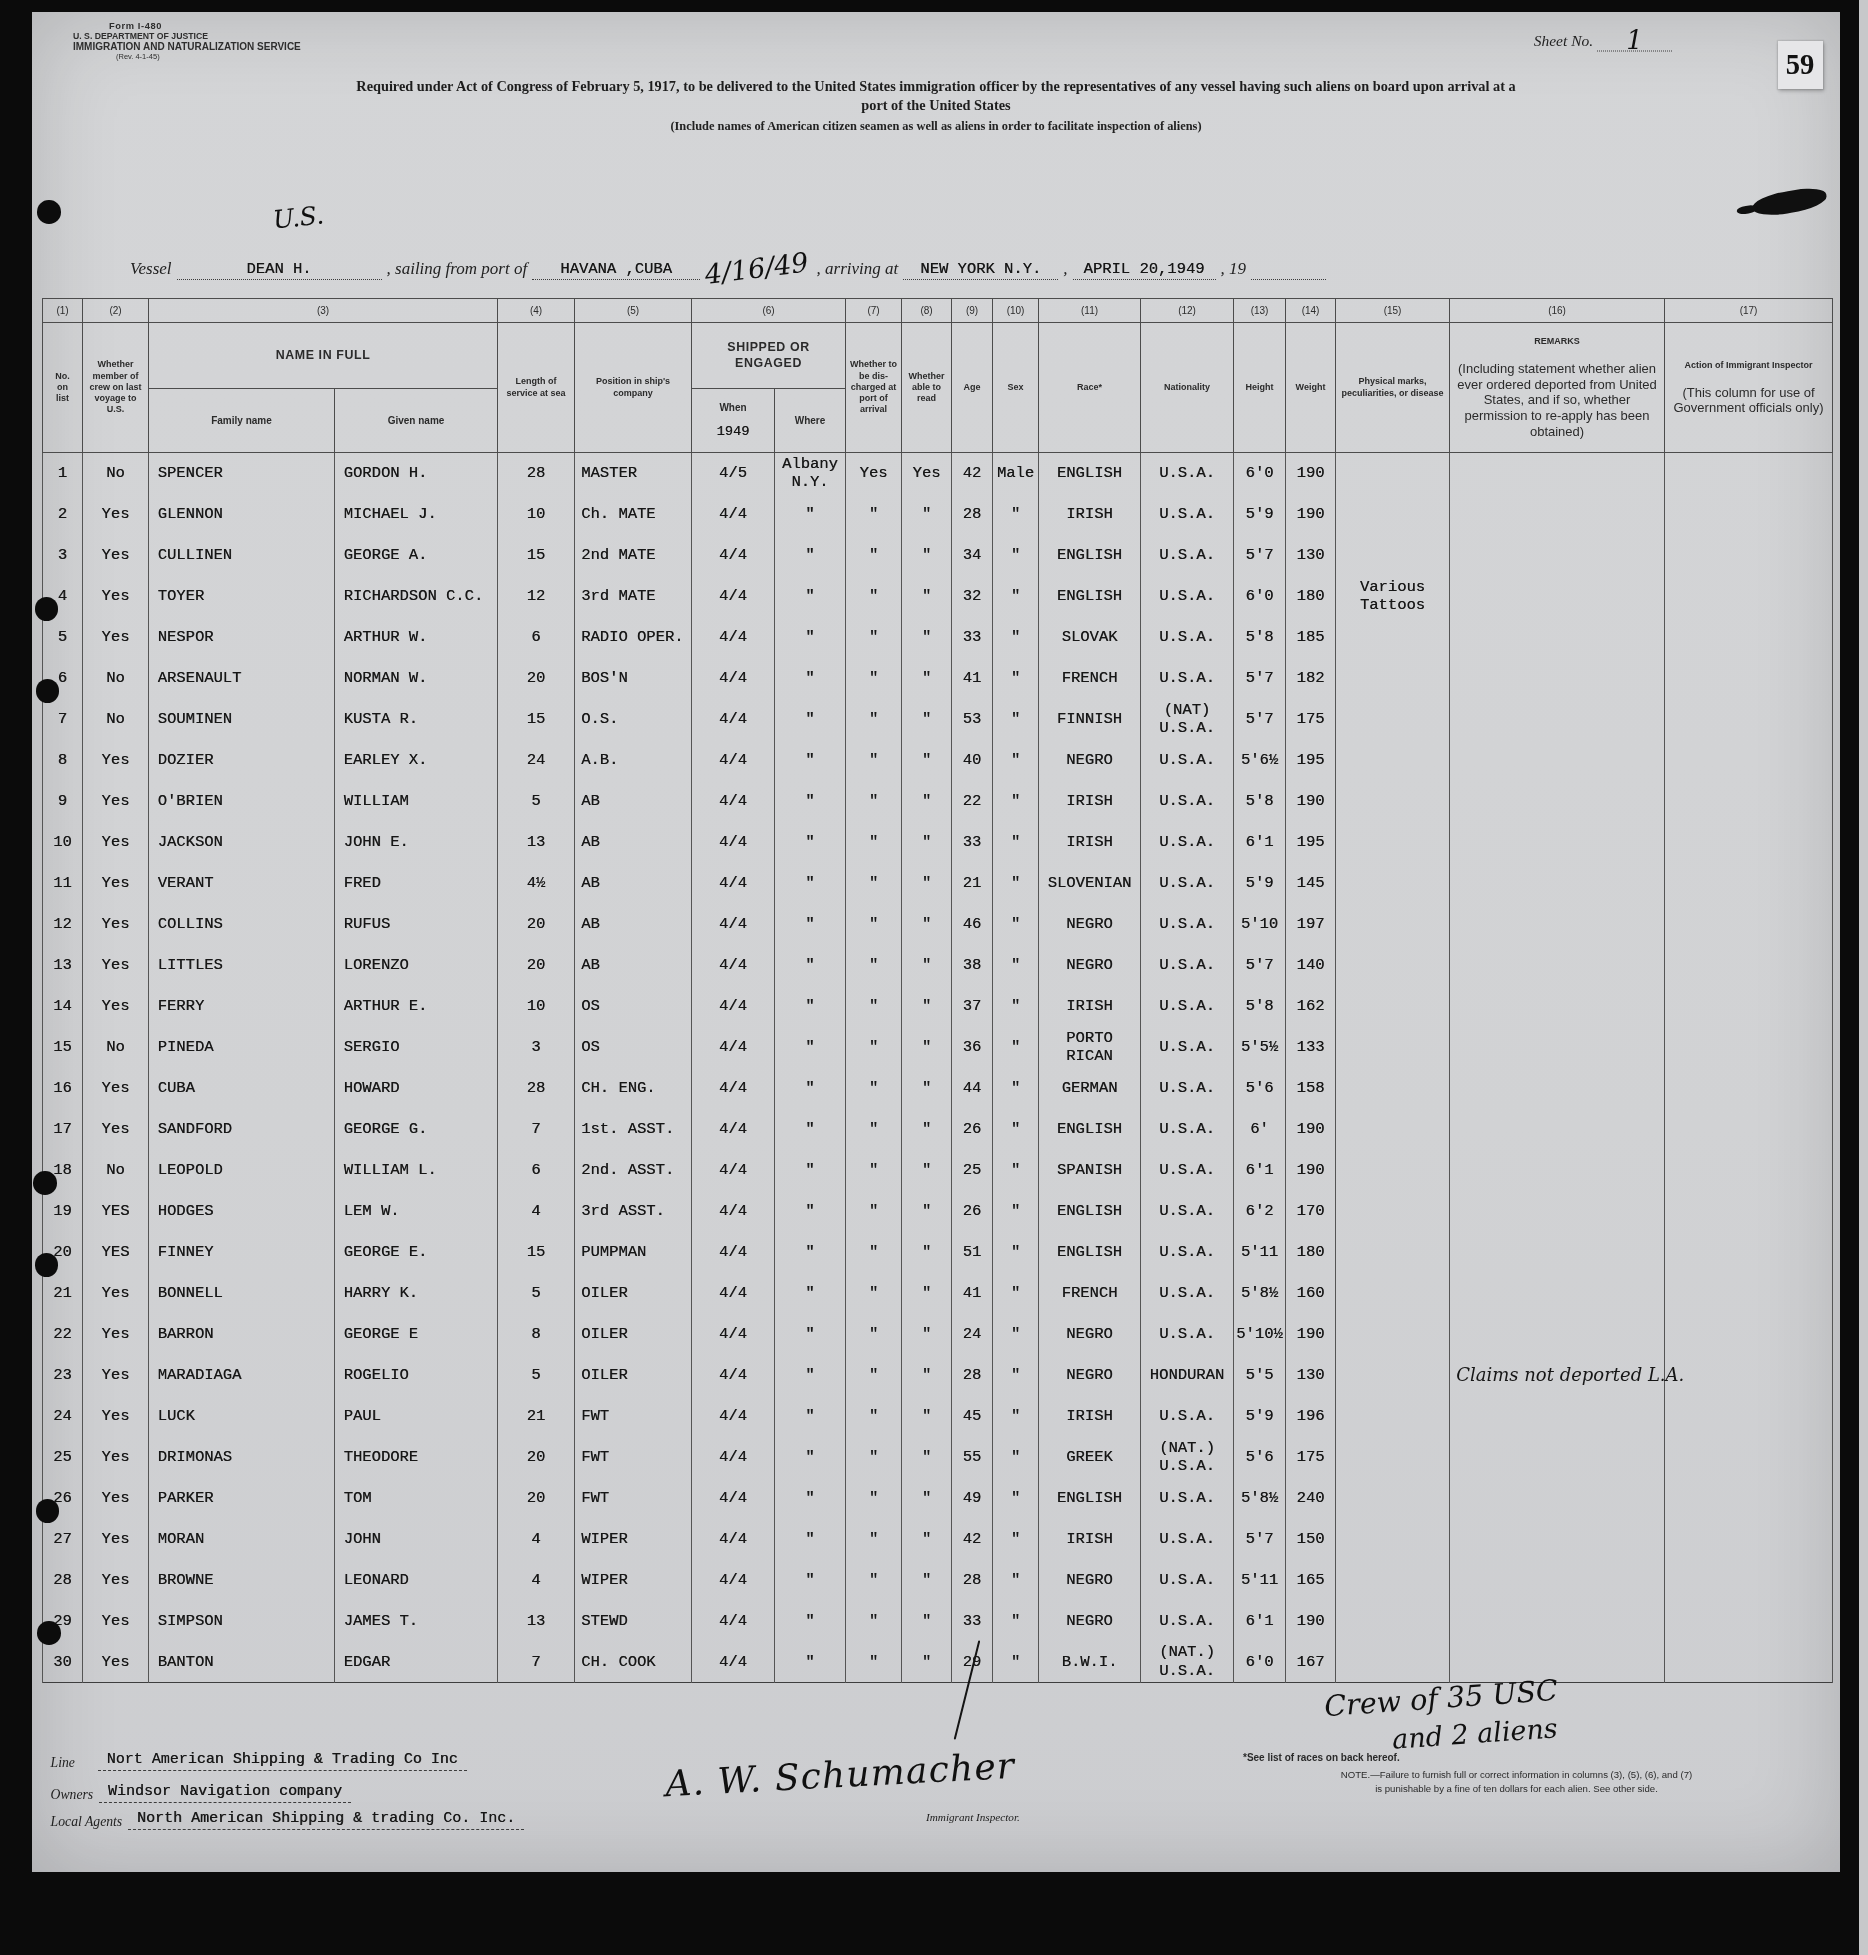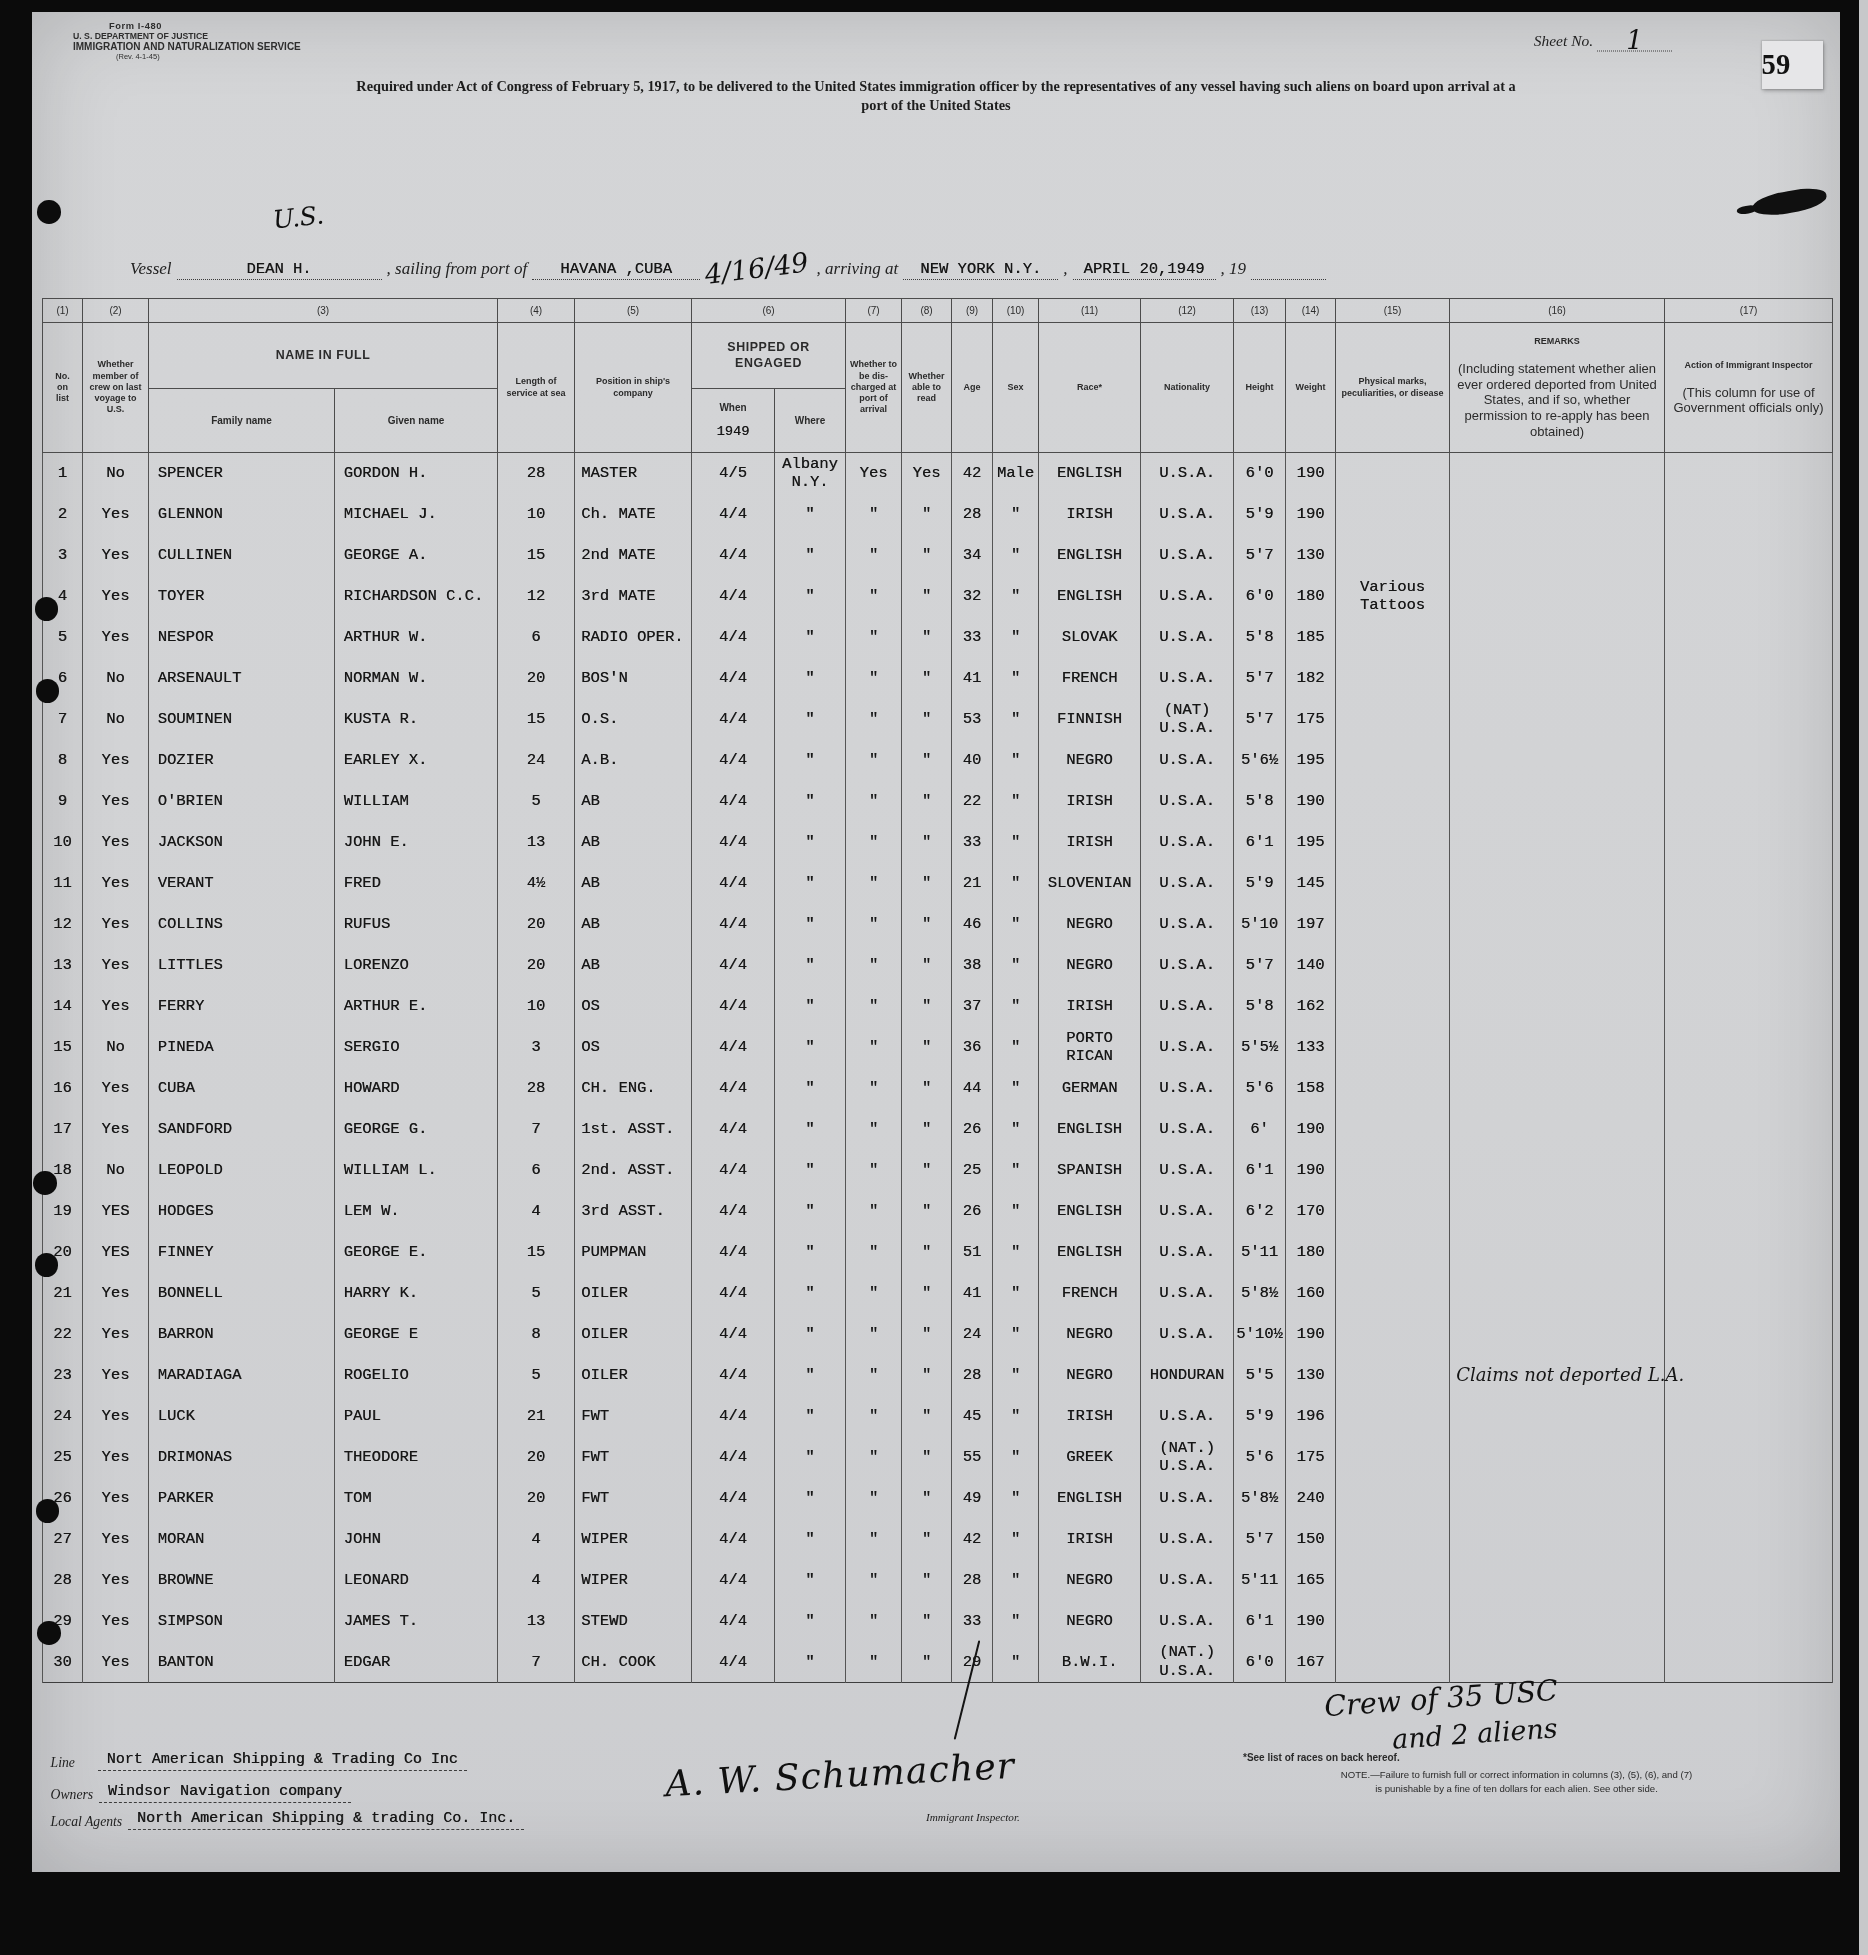--- a/index.html
+++ b/index.html
@@ -20,23 +20,23 @@
   .fb-l1 { font-size:9.3px; font-weight:bold; margin-left:36px; letter-spacing:0.6px; }
   .fb-l2 { font-size:8.7px; font-weight:bold; }
   .fb-l3 { font-size:10px; font-weight:bold; }
   .fb-l4 { font-size:7.5px; margin-left:43px; }
 
   .sheet-no { position:absolute; right:168px; top:13.7px; font-style:italic; font-size:15.5px; color:#222; }
   .sn-value { font-family:"DejaVu Serif", serif; font-style:italic; font-size:26px;
               display:inline-block; min-width:75px; text-align:center;
               border-bottom:1.2px dotted #3c3c3c; line-height:22.4px; transform:translateY(2.5px); }
 
-  .page-stamp { position:absolute; right:17.4px; top:28.6px; width:61px; height:48px;
+  .page-stamp { position:absolute; right:17.4px; top:28.6px; width:45px; height:48px;
                 background:#e6e6e8; box-shadow:0 0 0 1.2px rgba(0,0,0,0.08), 1.2px 1.9px 3.7px rgba(0,0,0,0.25);
-                font-weight:bold; font-size:28.6px; text-align:left; line-height:48px; color:#121212; }
+                font-weight:bold; font-size:28.6px; text-align:center; line-height:48px; color:#121212; }
 
   .title { position:absolute; left:0; right:0; top:25px; text-align:center;
            font-size:28px; font-weight:bold; letter-spacing:0.6px; color:#141414; }
 
   .requirement { position:absolute; left:186px; right:186px; top:65px; text-align:center;
                  font-weight:bold; font-size:14.3px; line-height:1.3; white-space:pre-line; color:#1d1d1d; }
   .include-note { position:absolute; left:0; right:0; top:107px; text-align:center;
                   font-weight:bold; font-size:12.4px; color:#222; }
 
   .vessel-line { position:absolute; left:93px; right:25px; top:237px;
@@ -126,20 +126,21 @@
 
   <div class="sheet-no">
     <span class="sn-label">Sheet No.</span>
     <span class="sn-value hand">1</span>
   </div>
 
   <div class="page-stamp">59</div>
 
   <p class="requirement">Required under Act of Congress of February 5, 1917, to be delivered to the United States immigration officer by the representatives of any vessel having such aliens on board upon arrival at a
 port of the United States</p>
+  <p class="include-note">(Include names of American citizen seamen as well as aliens in order to facilitate inspection of aliens)</p>
 
   <div class="us-flag hand">U.S.</div>
   <div class="ink-smudge"></div>
 
   <div class="vessel-line">
     <span class="lbl">Vessel</span>
     <span class="val typed v-name">DEAN H.</span>
     <span class="lbl">, sailing from port of</span>
     <span class="val typed v-port">HAVANA ,CUBA</span>
     <span class="hand sail-date">4/16/49</span>

